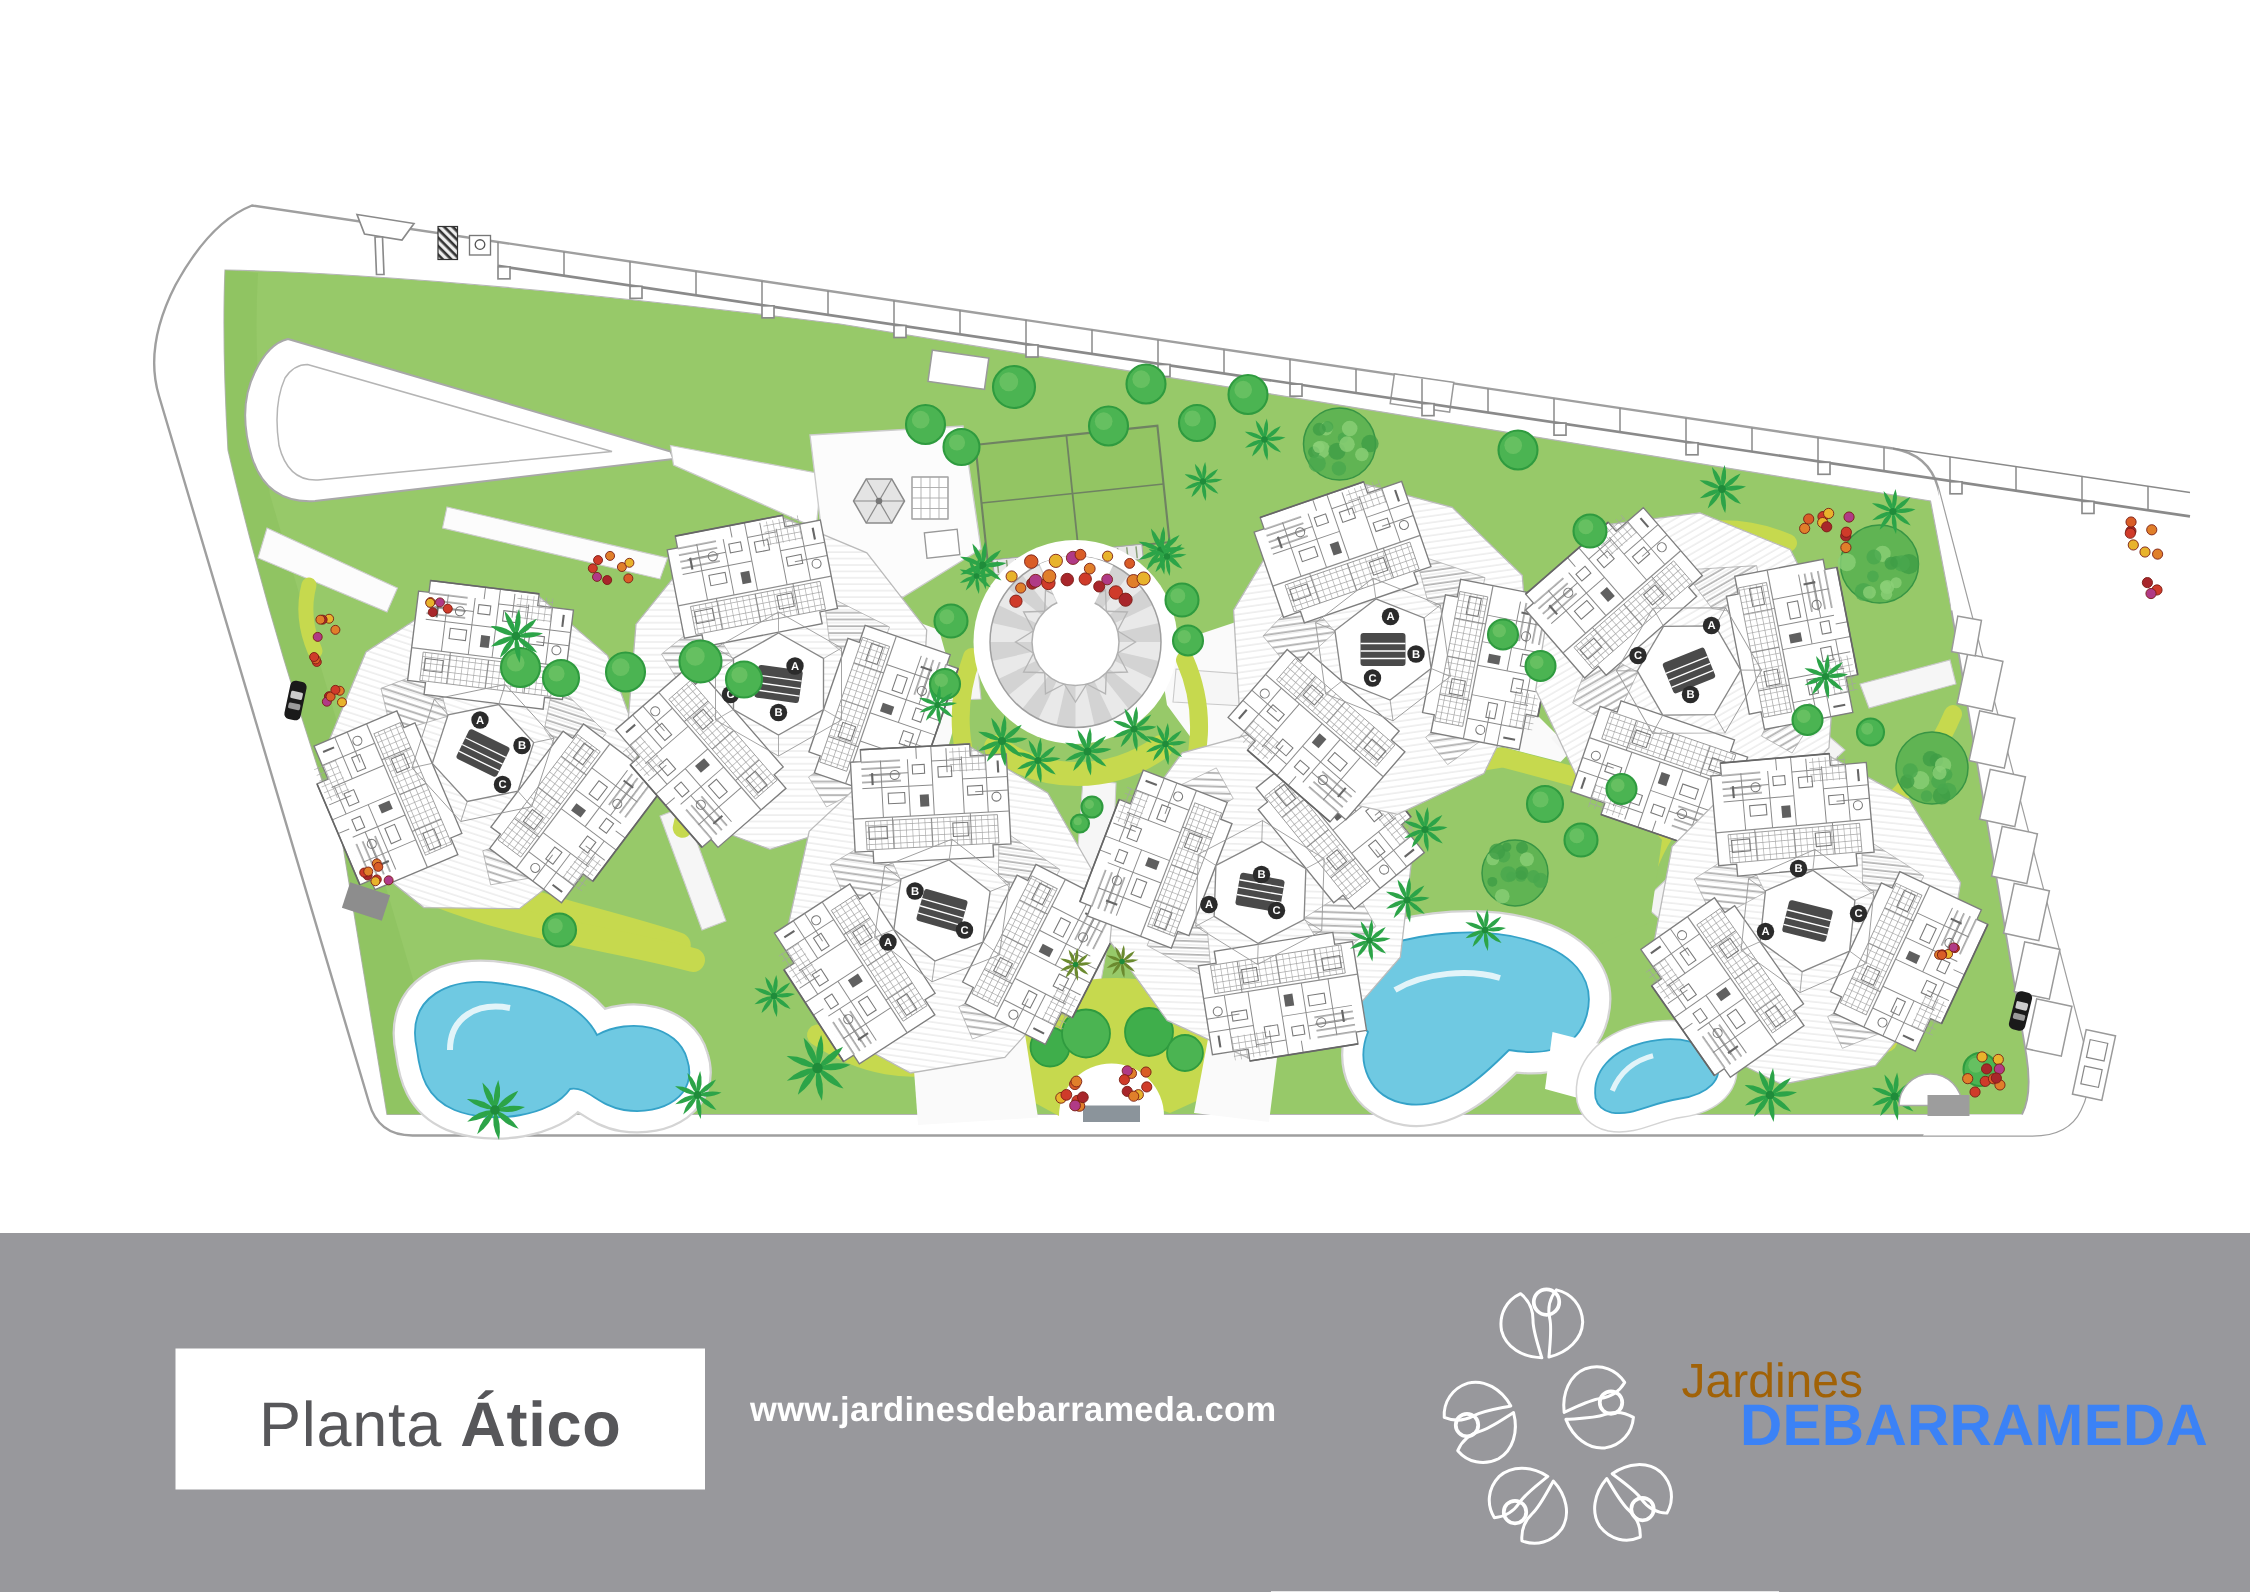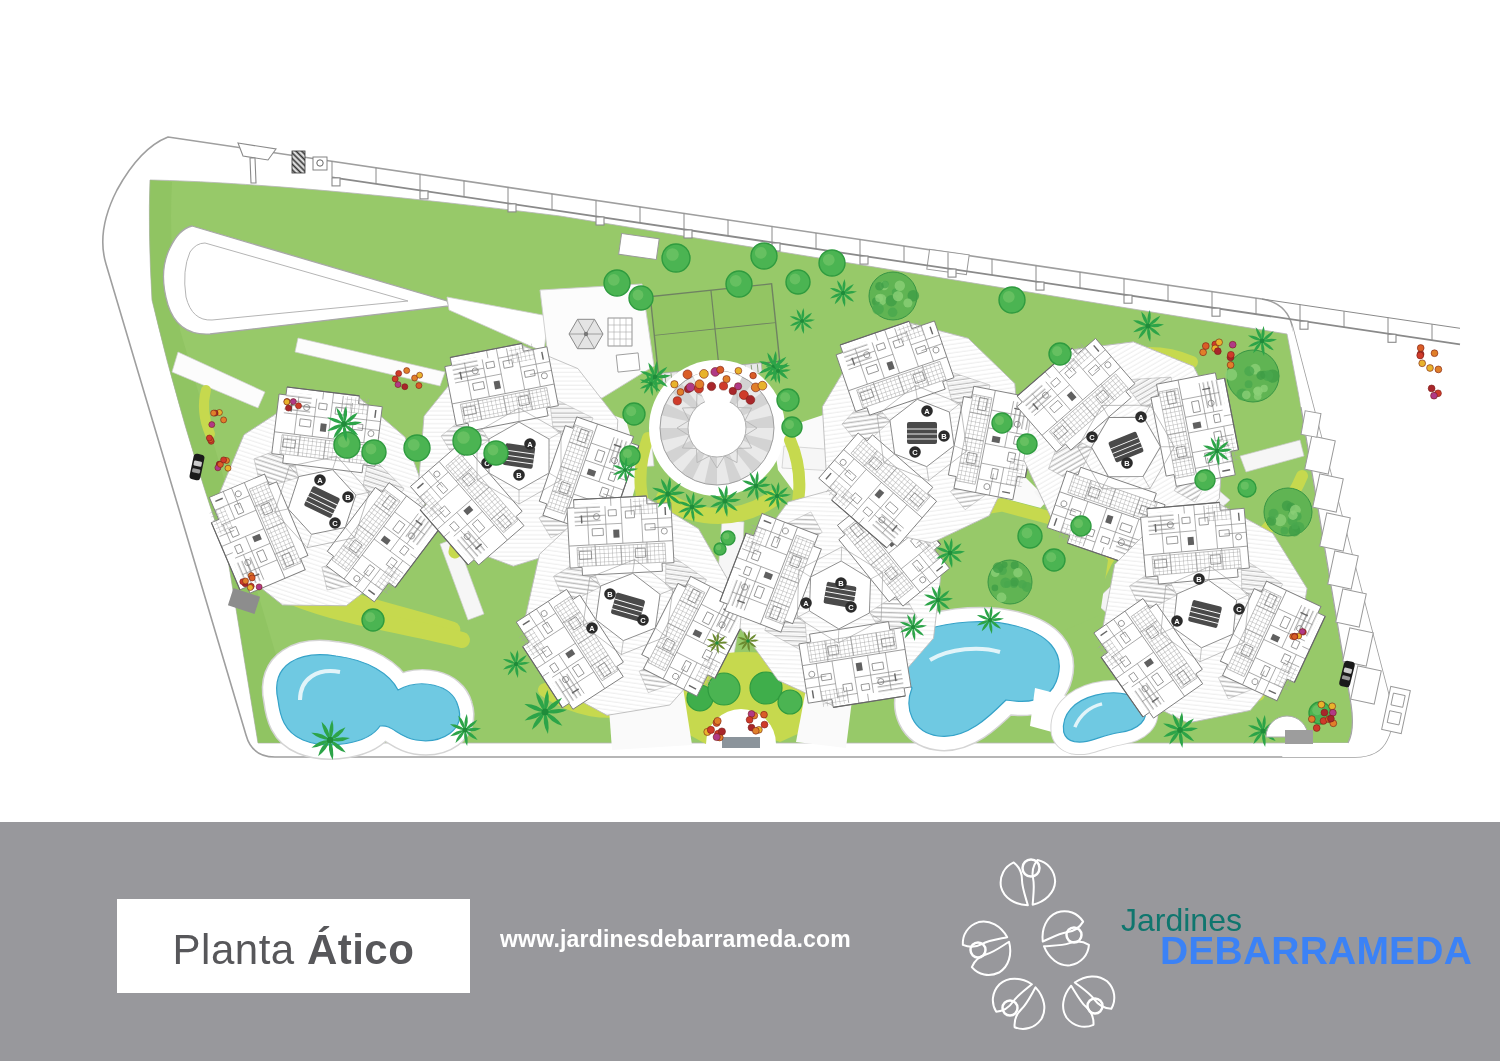--- a/index.html
+++ b/index.html
@@ -1,20 +1,20 @@
 <!DOCTYPE html>
 <html><head><meta charset="utf-8">
 <style>
 html,body{margin:0;padding:0;background:#ffffff;}
 #page{position:relative;width:1500px;height:1061px;overflow:hidden;font-family:"Liberation Sans",sans-serif;}
 #bar{position:absolute;left:0;top:822px;width:1500px;height:239px;background:#98989c;}
 #pbox{position:absolute;left:117px;top:899px;width:353px;height:94px;background:#ffffff;display:flex;align-items:center;justify-content:center;}
 #pbox span{font-size:42px;color:#57575a;letter-spacing:0.5px;position:relative;top:4px;}
 #wurl{position:absolute;left:500px;top:926px;color:#ffffff;font-weight:bold;font-size:23px;letter-spacing:0.2px;text-align:right;}
-#jard{position:absolute;left:1121px;top:902px;color:#0f766e;font-size:32px;}
+#jard{position:absolute;left:1121px;top:902px;color:#a16207;font-size:32px;}
 #deba{position:absolute;left:1160px;top:929px;color:#3b82f6;font-size:39px;font-weight:bold;font-family:Liberation Sans, sans-serif;letter-spacing:0.2px;}
 </style></head><body>
 <div id="page">
 <svg width="1500" height="822" viewBox="0 0 1500 822">
 <defs>
 <pattern id="gr" width="4.2" height="4.2" patternUnits="userSpaceOnUse">
           <path d="M0 0H4.2V4.2" fill="none" stroke="#a2a2a2" stroke-width="0.8"></path>
         </pattern>
 <pattern id="hl" width="4.5" height="4.5" patternUnits="userSpaceOnUse">
           <line x1="0" y1="2" x2="4.5" y2="2" stroke="#9a9a9a" stroke-width="1"></line>

